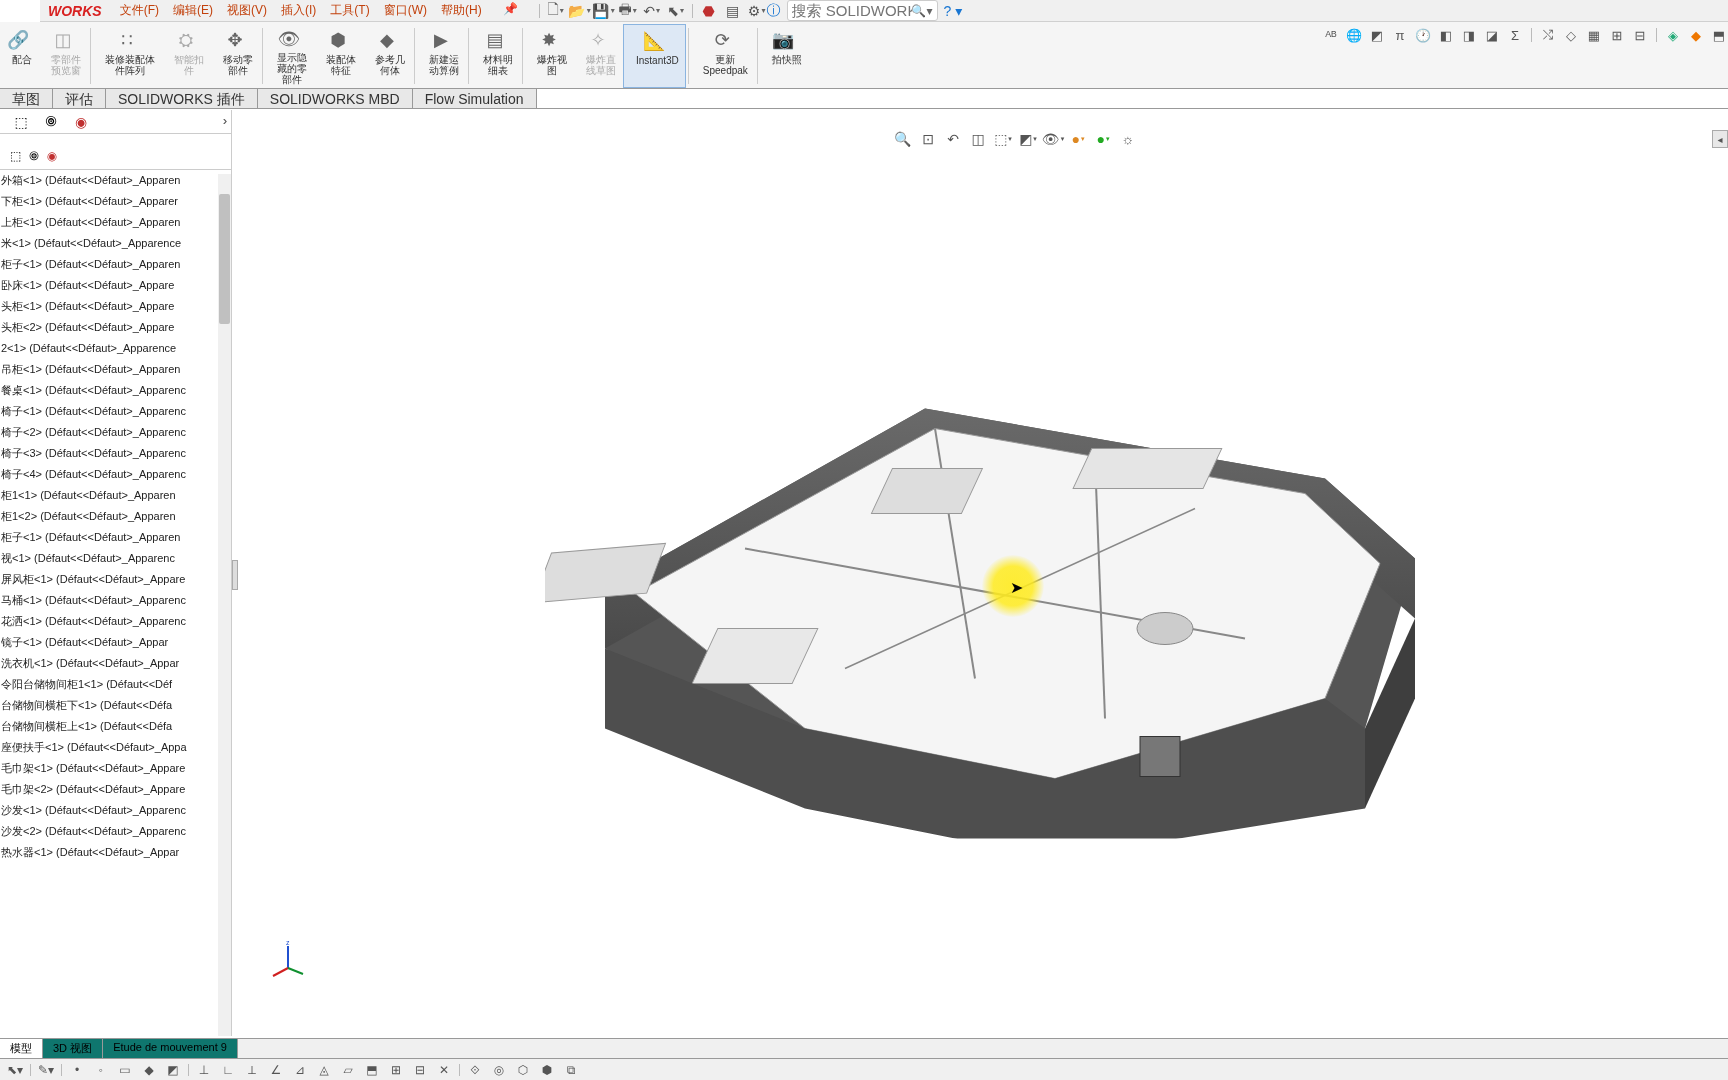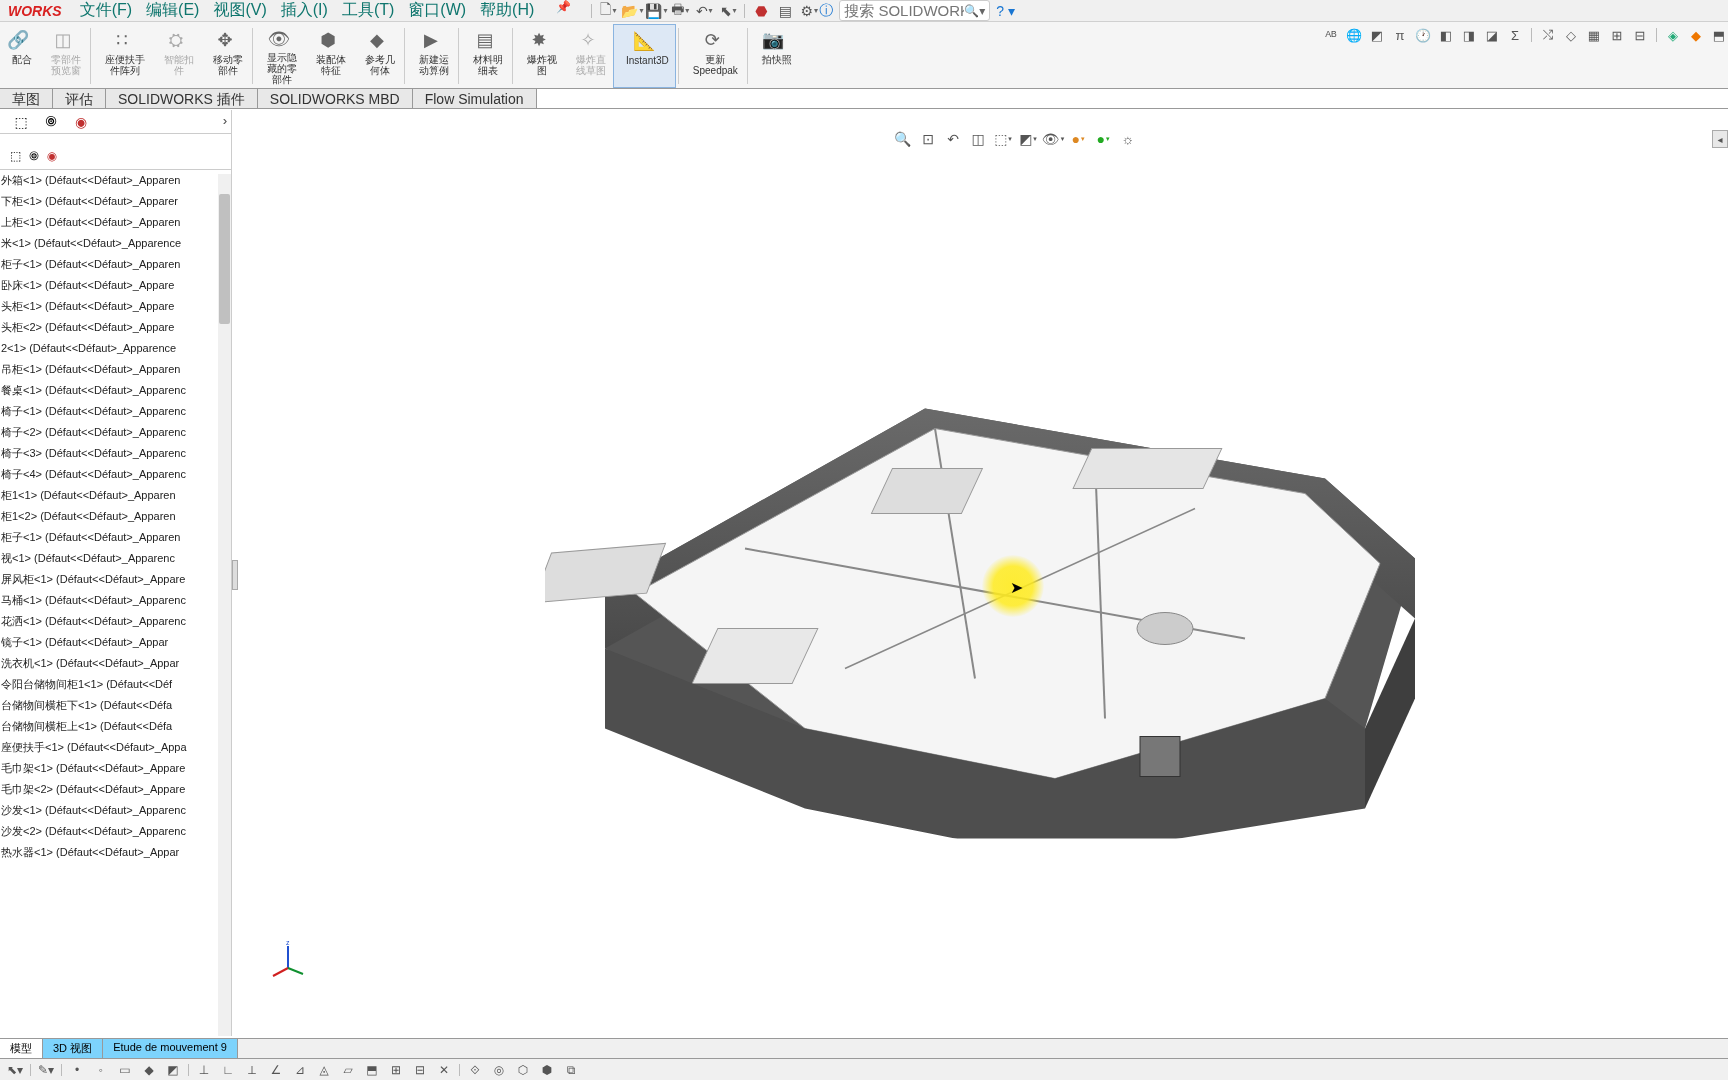--- a/index.html
+++ b/index.html
@@ -1,22 +1,22 @@
 <!DOCTYPE html>
 <html><head>
 <meta charset="utf-8">
 <style>
 * { margin: 0; padding: 0; box-sizing: border-box; font-family: "Microsoft YaHei", Arial, sans-serif; }
 body { background: #fff; width: 1728px; height: 1080px; overflow: hidden; position: relative; font-size: 12px; }
 
 
-.menubar { height: 22px; background: #f0f0f0; display: flex; align-items: center; border-bottom: 1px solid #d0d0d0; }
+.menubar { height: 22px; background: #f0f0f0; display: flex; align-items: center; border-bottom: 1px solid #d0d0d0; margin-left: 40px; }
 .app-logo { color: #d82020; font-weight: bold; font-style: italic; font-size: 14px; padding: 0 8px; }
 .menu-items { display: flex; gap: 14px; padding-left: 10px; }
-.menu-item { color: #0f766e; cursor: pointer; font-size: 16px; }
+.menu-item { color: #c2410c; cursor: pointer; font-size: 12px; }
 .pin-icon { margin-left: 8px; color: #1976d2; font-size: 12px; }
 .qat { display: flex; gap: 4px; margin-left: 18px; align-items: center; }
 .qat-btn { width: 20px; height: 18px; display: flex; align-items: center; justify-content: center; color: #555; cursor: pointer; font-size: 14px; }
 .qat-btn.dd::after { content: "▾"; font-size: 8px; margin-left: 1px; color: #666; }
 .qat-sep { width: 1px; height: 14px; background: #bbb; margin: 0 2px; }
 .title-area { flex: 1; text-align: center; color: #333; font-size: 12px; }
 .help-area { display: flex; align-items: center; gap: 6px; padding-right: 10px; }
 .search-box { display: flex; align-items: center; border: 1px solid #ccc; border-radius: 3px; padding: 1px 4px; background: #fff; }
 .search-box input { border: none; outline: none; width: 120px; font-size: 15px; }
 .search-icon { color: #666; font-size: 12px; }
@@ -61,21 +61,21 @@
 
 
 .triad { position: absolute; left: 270px; bottom: 60px; width: 40px; height: 40px; }
 
 
 .cursor-spot { position: absolute; width: 62px; height: 62px; border-radius: 50%; background: radial-gradient(circle, rgba(255,235,30,0.9) 0%, rgba(255,235,30,0.85) 45%, rgba(255,235,30,0) 72%); }
 .cursor-arrow { position: absolute; font-size: 16px; color: #000; }
 
 
 .bottom-tabs { position: absolute; left: 0; bottom: 22px; height: 20px; display: flex; background: #f0f0f0; border-top: 1px solid #999; width: 100%; }
-.btab { padding: 2px 10px; border-right: 1px solid #999; font-size: 11px; cursor: pointer; background: #7dd3fc; }
+.btab { padding: 2px 10px; border-right: 1px solid #999; font-size: 11px; cursor: pointer; background: #0f766e; }
 .btab.active { background: #fff; }
 
 
 .statusbar { position: absolute; left: 0; bottom: 0; height: 22px; width: 100%; background: #f0f0f0; border-top: 1px solid #999; display: flex; align-items: center; gap: 6px; padding: 0 6px; }
 .sb-btn { width: 18px; height: 16px; display: flex; align-items: center; justify-content: center; color: #555; font-size: 12px; cursor: pointer; }
 .sb-sep { width: 1px; height: 12px; background: #bbb; }
 
 
 .task-pane-tab { position: absolute; right: 0; top: 130px; width: 16px; height: 18px; background: #e8e8e8; border: 1px solid #aaa; display:flex; align-items:center; justify-content:center; font-size:10px; color:#555;}
 
@@ -149,21 +149,21 @@
     <div class="ribbon-label">配合</div>
   </div>
   <div class="ribbon-btn disabled">
     <div class="ribbon-icon">◫</div>
     <div class="ribbon-label">零部件
 预览窗</div>
   </div>
   <div class="ribbon-sep"></div>
   <div class="ribbon-btn">
     <div class="ribbon-icon">∷</div>
-    <div class="ribbon-label">座便扶手
+    <div class="ribbon-label">装修装配体
 件阵列</div>
   </div>
   <div class="ribbon-btn disabled">
     <div class="ribbon-icon">⛭</div>
     <div class="ribbon-label">智能扣
 件</div>
   </div>
   <div class="ribbon-btn">
     <div class="ribbon-icon">✥</div>
     <div class="ribbon-label">移动零

